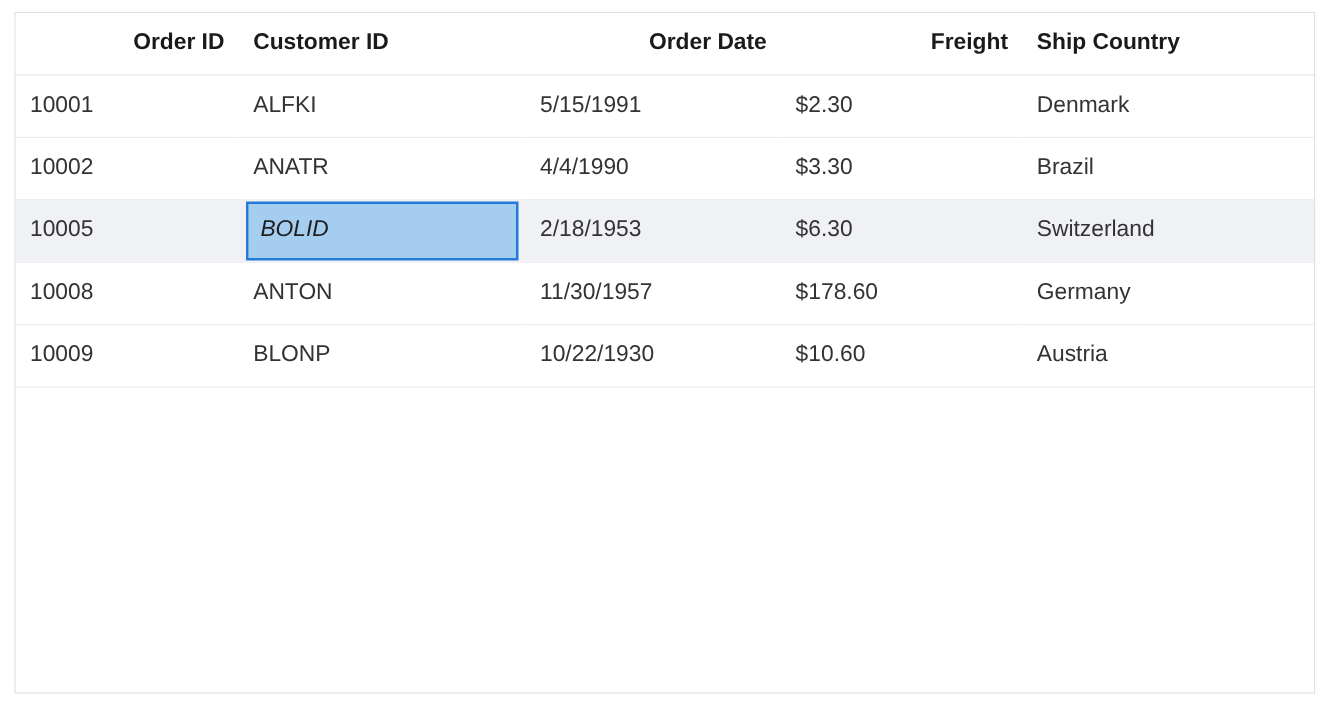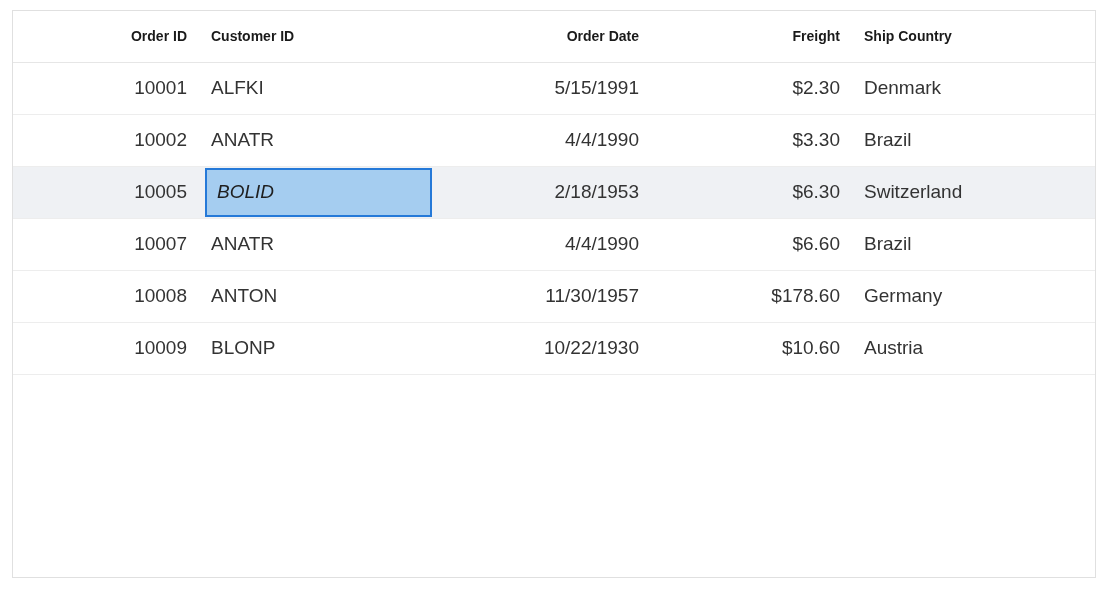--- a/index.html
+++ b/index.html
@@ -36,21 +36,21 @@
   col.c-order   { width: 186px; }
   col.c-cust    { width: 239px; }
   col.c-date    { width: 213px; }
   col.c-freight { width: 201px; }
   col.c-country { width: 243px; }
 
   thead th {
     height: 51px;
     padding: 0 12px;
     box-sizing: border-box;
-    font-size: 14px;
+    font-size: 19px;
     font-weight: bold;
     color: #1a1a1a;
     border-bottom: 1px solid #e6e6e6;
     background: #ffffff;
     white-space: nowrap;
     vertical-align: middle;
   }
   th.align-right { text-align: right; }
   th.align-left  { text-align: left;  }
 
@@ -58,21 +58,21 @@
     height: 52px;
     padding: 0 12px;
     box-sizing: border-box;
     font-size: 19px;
     color: #333333;
     border-bottom: 1px solid #ededed;
     white-space: nowrap;
     vertical-align: middle;
     background: transparent;
   }
-  td.align-right { text-align: right; }
+  td.align-right { text-align: left; }
   td.align-left  { text-align: left;  }
 
   tbody tr.row-selected td {
     background: #eff1f4;
   }
   tbody tr:last-child td {
     border-bottom: 1px solid #ededed;
   }
 
   
@@ -136,27 +136,20 @@
         <tr class="row-selected">
           <td class="align-right">10005</td>
           <td class="align-left editing">
             <div class="edit-box">BOLID</div>
           </td>
           <td class="align-right">2/18/1953</td>
           <td class="align-right">$6.30</td>
           <td class="align-left">Switzerland</td>
         </tr>
         <tr>
-          <td class="align-right">10007</td>
-          <td class="align-left">ANATR</td>
-          <td class="align-right">4/4/1990</td>
-          <td class="align-right">$6.60</td>
-          <td class="align-left">Brazil</td>
-        </tr>
-        <tr>
           <td class="align-right">10008</td>
           <td class="align-left">ANTON</td>
           <td class="align-right">11/30/1957</td>
           <td class="align-right">$178.60</td>
           <td class="align-left">Germany</td>
         </tr>
         <tr>
           <td class="align-right">10009</td>
           <td class="align-left">BLONP</td>
           <td class="align-right">10/22/1930</td>

